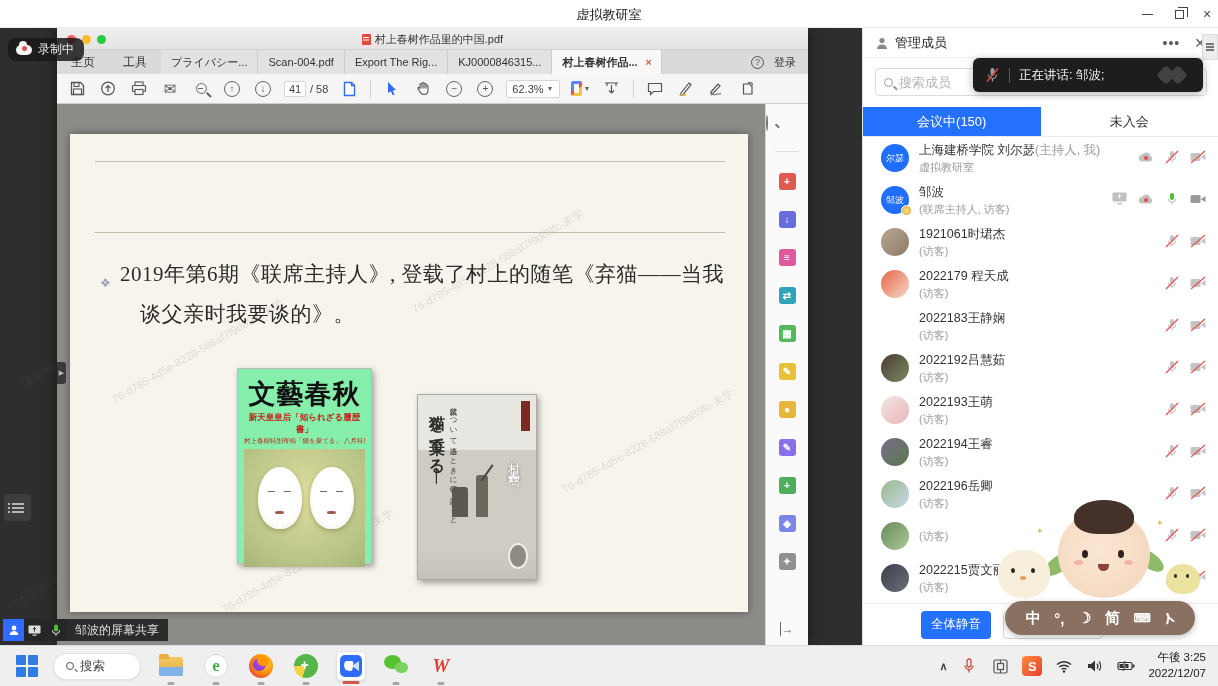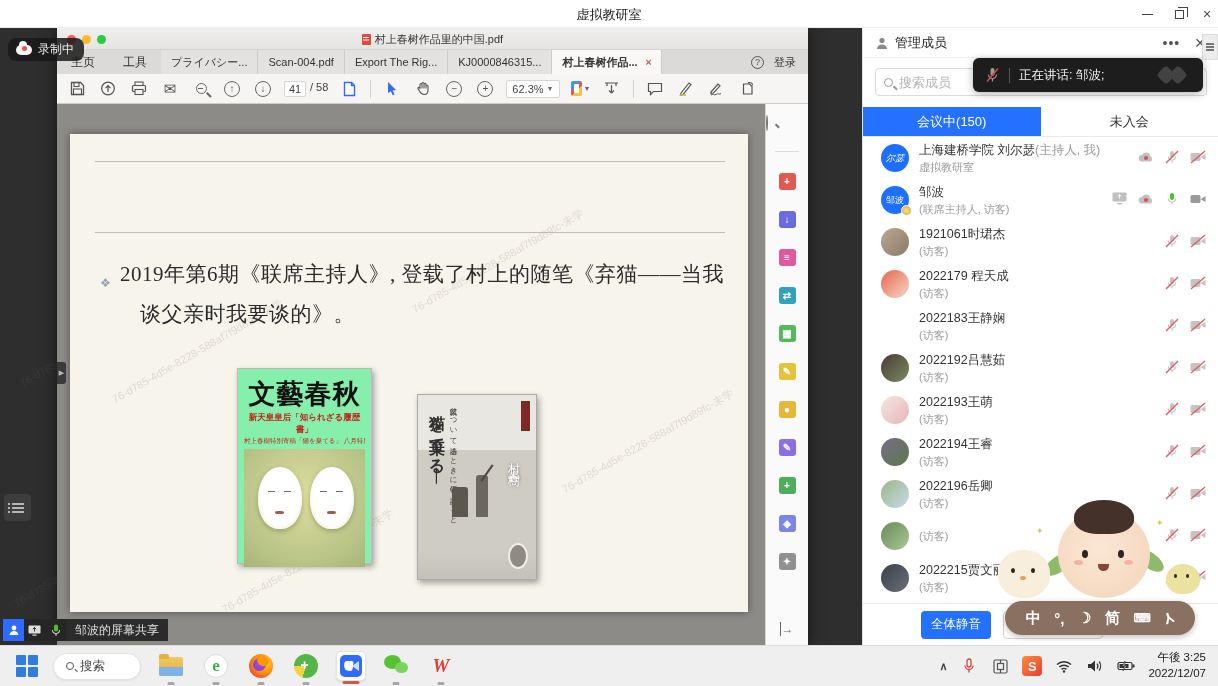--- a/index.html
+++ b/index.html
@@ -38,21 +38,21 @@
 #tab-right{margin-left:auto;display:flex;align-items:center;gap:10px;padding-right:12px}
 #help-ic{width:13px;height:13px;border:1.2px solid #555;border-radius:50%;font-size:9px;display:flex;align-items:center;justify-content:center;color:#555}
 
 #pdftoolbar{position:absolute;left:0;top:46px;width:100%;height:30px;background:#f6f5f3;border-bottom:1px solid #cfcdca;display:flex;align-items:center;gap:11px;padding:0 10px;color:#555}
 .tbi{display:flex;align-items:center;justify-content:center;width:20px;height:20px}
 .tbsep{width:1px;height:18px;background:#d2d0ce}
 .circ{width:16px;height:16px;border:1.3px solid #666;border-radius:50%;display:flex;align-items:center;justify-content:center;font-size:10px;color:#555}
 .mag{position:relative;width:11px;height:11px;border:1.5px solid #666;border-radius:50%}
 .mag:after{content:"";position:absolute;left:9px;top:10px;width:6px;height:1.6px;background:#666;transform:rotate(45deg)}
 .mag .minus{position:absolute;left:1.5px;top:3.5px;width:5px;height:1.3px;background:#666}
-#pageno{display:flex;gap:4px;font-size:11px;color:#444}
+#pageno{display:flex;align-items:center;gap:4px;font-size:11px;color:#444}
 #pageno .cur{width:22px;text-align:center;border-bottom:1px solid #999;background:#fff;border:1px solid #d8d6d4;border-radius:2px;height:16px;line-height:15px}
 #zoomsel{display:flex;align-items:center;gap:3px;font-size:11px;color:#444;border:1px solid #d8d6d4;background:#fff;border-radius:2px;height:18px;padding:0 5px}
 .carsm{font-size:7px;color:#666}
 .fitbox{width:15px;height:15px;border-radius:2px;background:linear-gradient(135deg,#4b8df5 0 40%,#e8564b 40% 60%,#f5c04b 60%);position:relative}
 .fitbox:before{content:"";position:absolute;inset:3px;background:#fff;border-radius:1px}
 .glyph{font-size:14px;line-height:1}
 
 
 #docarea{position:absolute;left:0;top:76px;width:708px;height:541px;background:#8d8b88;overflow:hidden}
 #sidebar-r{position:absolute;left:708px;top:76px;width:43px;height:541px;background:#fbfafa;border-left:1px solid #d6d4d2}
@@ -470,21 +470,21 @@
           <b></b>
           <i></i>
         </span>
     </div>
     <div id="p-tabs">
       <div class="ptab active">会议中(150)</div>
       <div class="ptab">未入会</div>
     </div>
     <div id="p-list">
         <div class="m-row">
-          <div class="m-ava" style="background: rgb(30, 111, 255); font-style: italic;">尔瑟</div>
+          <div class="m-ava" style="background: rgb(30, 111, 255);">尔瑟</div>
           <div class="m-info">
             <div class="m-line1"><span>上海建桥学院 刘尔瑟</span><span class="tag">(主持人, 我)</span></div>
             <div class="m-sub">虚拟教研室</div>
           </div>
           <div class="m-icons">
             <span><svg width="16" height="12" viewBox="0 0 16 12">
                 <path d="M4 10.5a3.2 3.2 0 0 1 0-6.4 4.3 4.3 0 0 1 8.2 1A2.8 2.8 0 0 1 12 10.5z" fill="#c0c0c0"></path>
                 <circle cx="8" cy="7" r="2.1" fill="#e04f4f"></circle>
               </svg></span>
             <span><svg width="14" height="14" viewBox="0 0 14 14">

